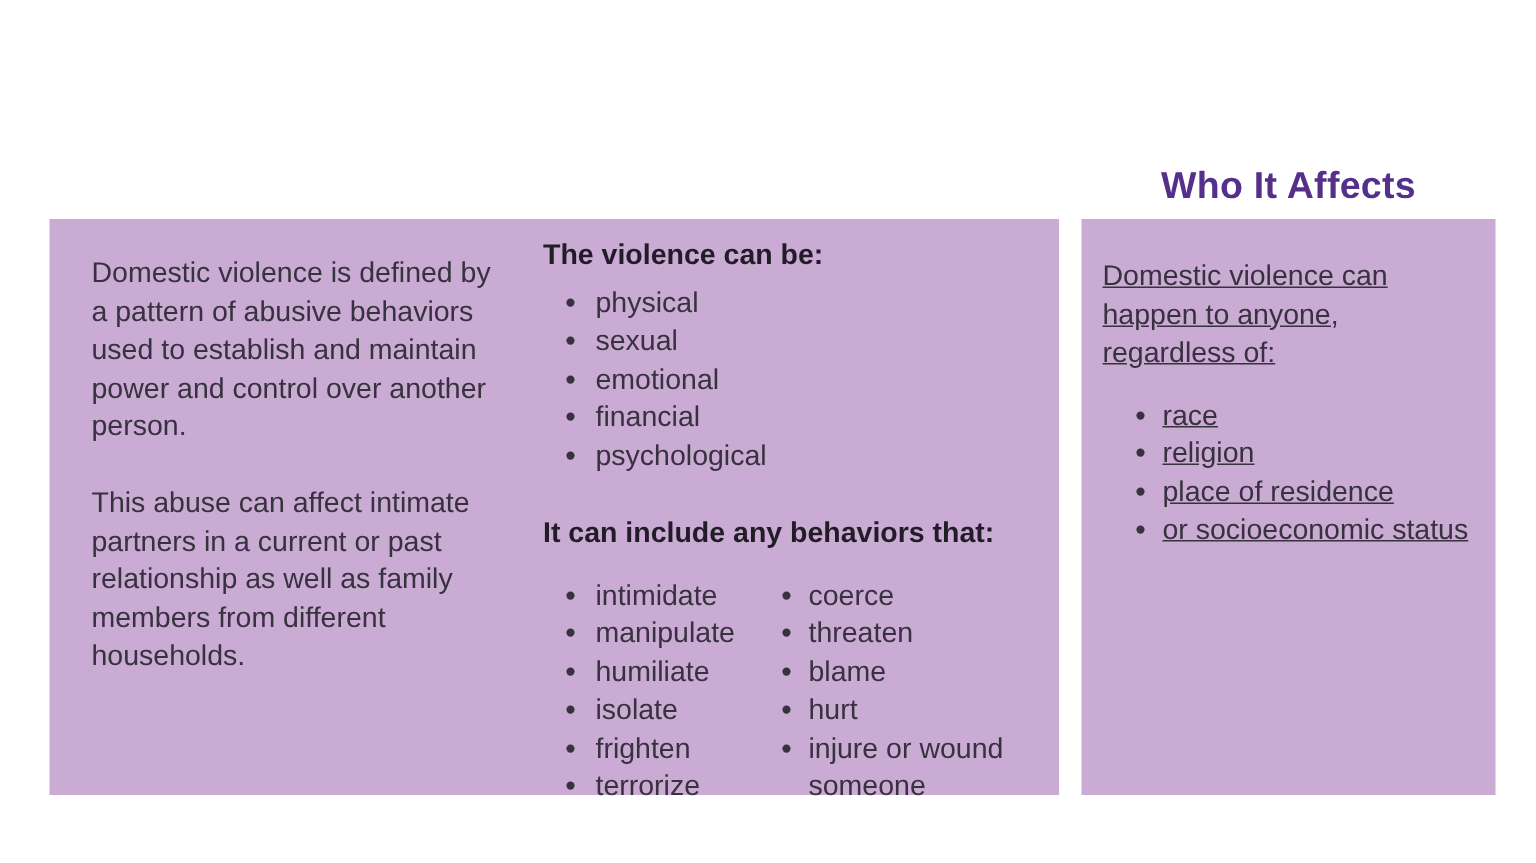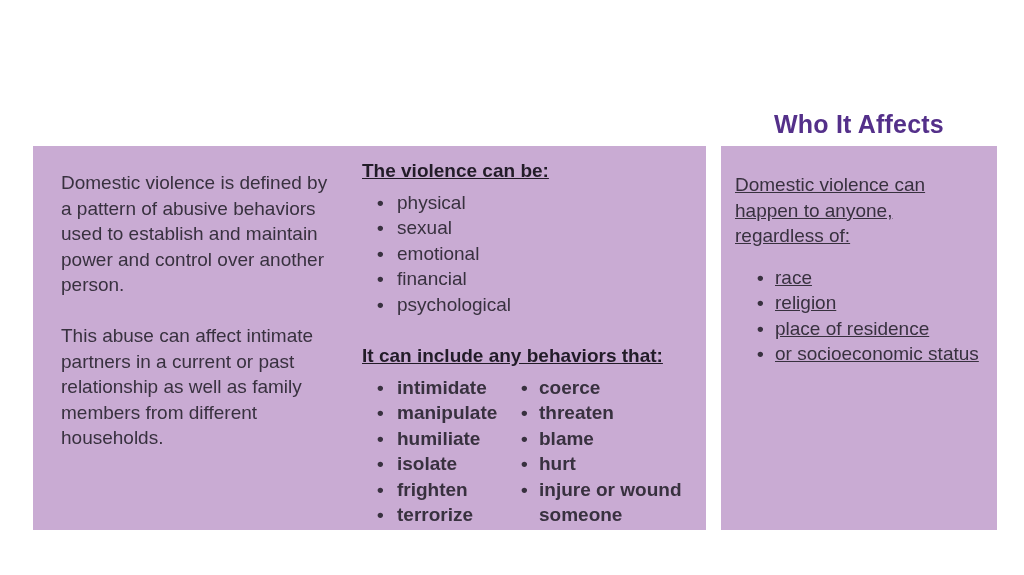--- a/index.html
+++ b/index.html
@@ -50,21 +50,20 @@
   .box p { margin: 0; }
   #box-power p + p { margin-top: 25.5px; }
 
   .inner-heading {
     margin: 0;
     font-size: 19px;
     line-height: 25.5px;
     font-weight: bold;
     color: var(--heading_text, #221c28);
     white-space: nowrap;
-    text-decoration: underline;
   }
   #behaviors-heading { margin-top: 26px; }
 
   
   ul.blist {
     list-style: none;
     margin: 0;
     padding: 0;
   }
   ul.blist li {
@@ -77,22 +76,21 @@
   }
   
   #violence-list { margin-top: 6px; }
   #violence-list li,
   #behaviors-left li  { padding-left: 35px; }
   #violence-list li::before,
   #behaviors-left li::before { left: 15px; }
 
   .two-col {
     display: flex;
-    margin-top: 6px;
-    font-weight: bold;
+    margin-top: 16px;
   }
   #behaviors-left  { width: 148px; flex: 0 0 148px; }
   #behaviors-right { flex: 1; }
   #behaviors-right li { padding-left: 29px; }
   #behaviors-right li::before { left: 11px; }
 
   
   #affects-list { margin-top: 16px; }
   #affects-list li { padding-left: 40px; }
   #affects-list li::before { left: 22px; }

